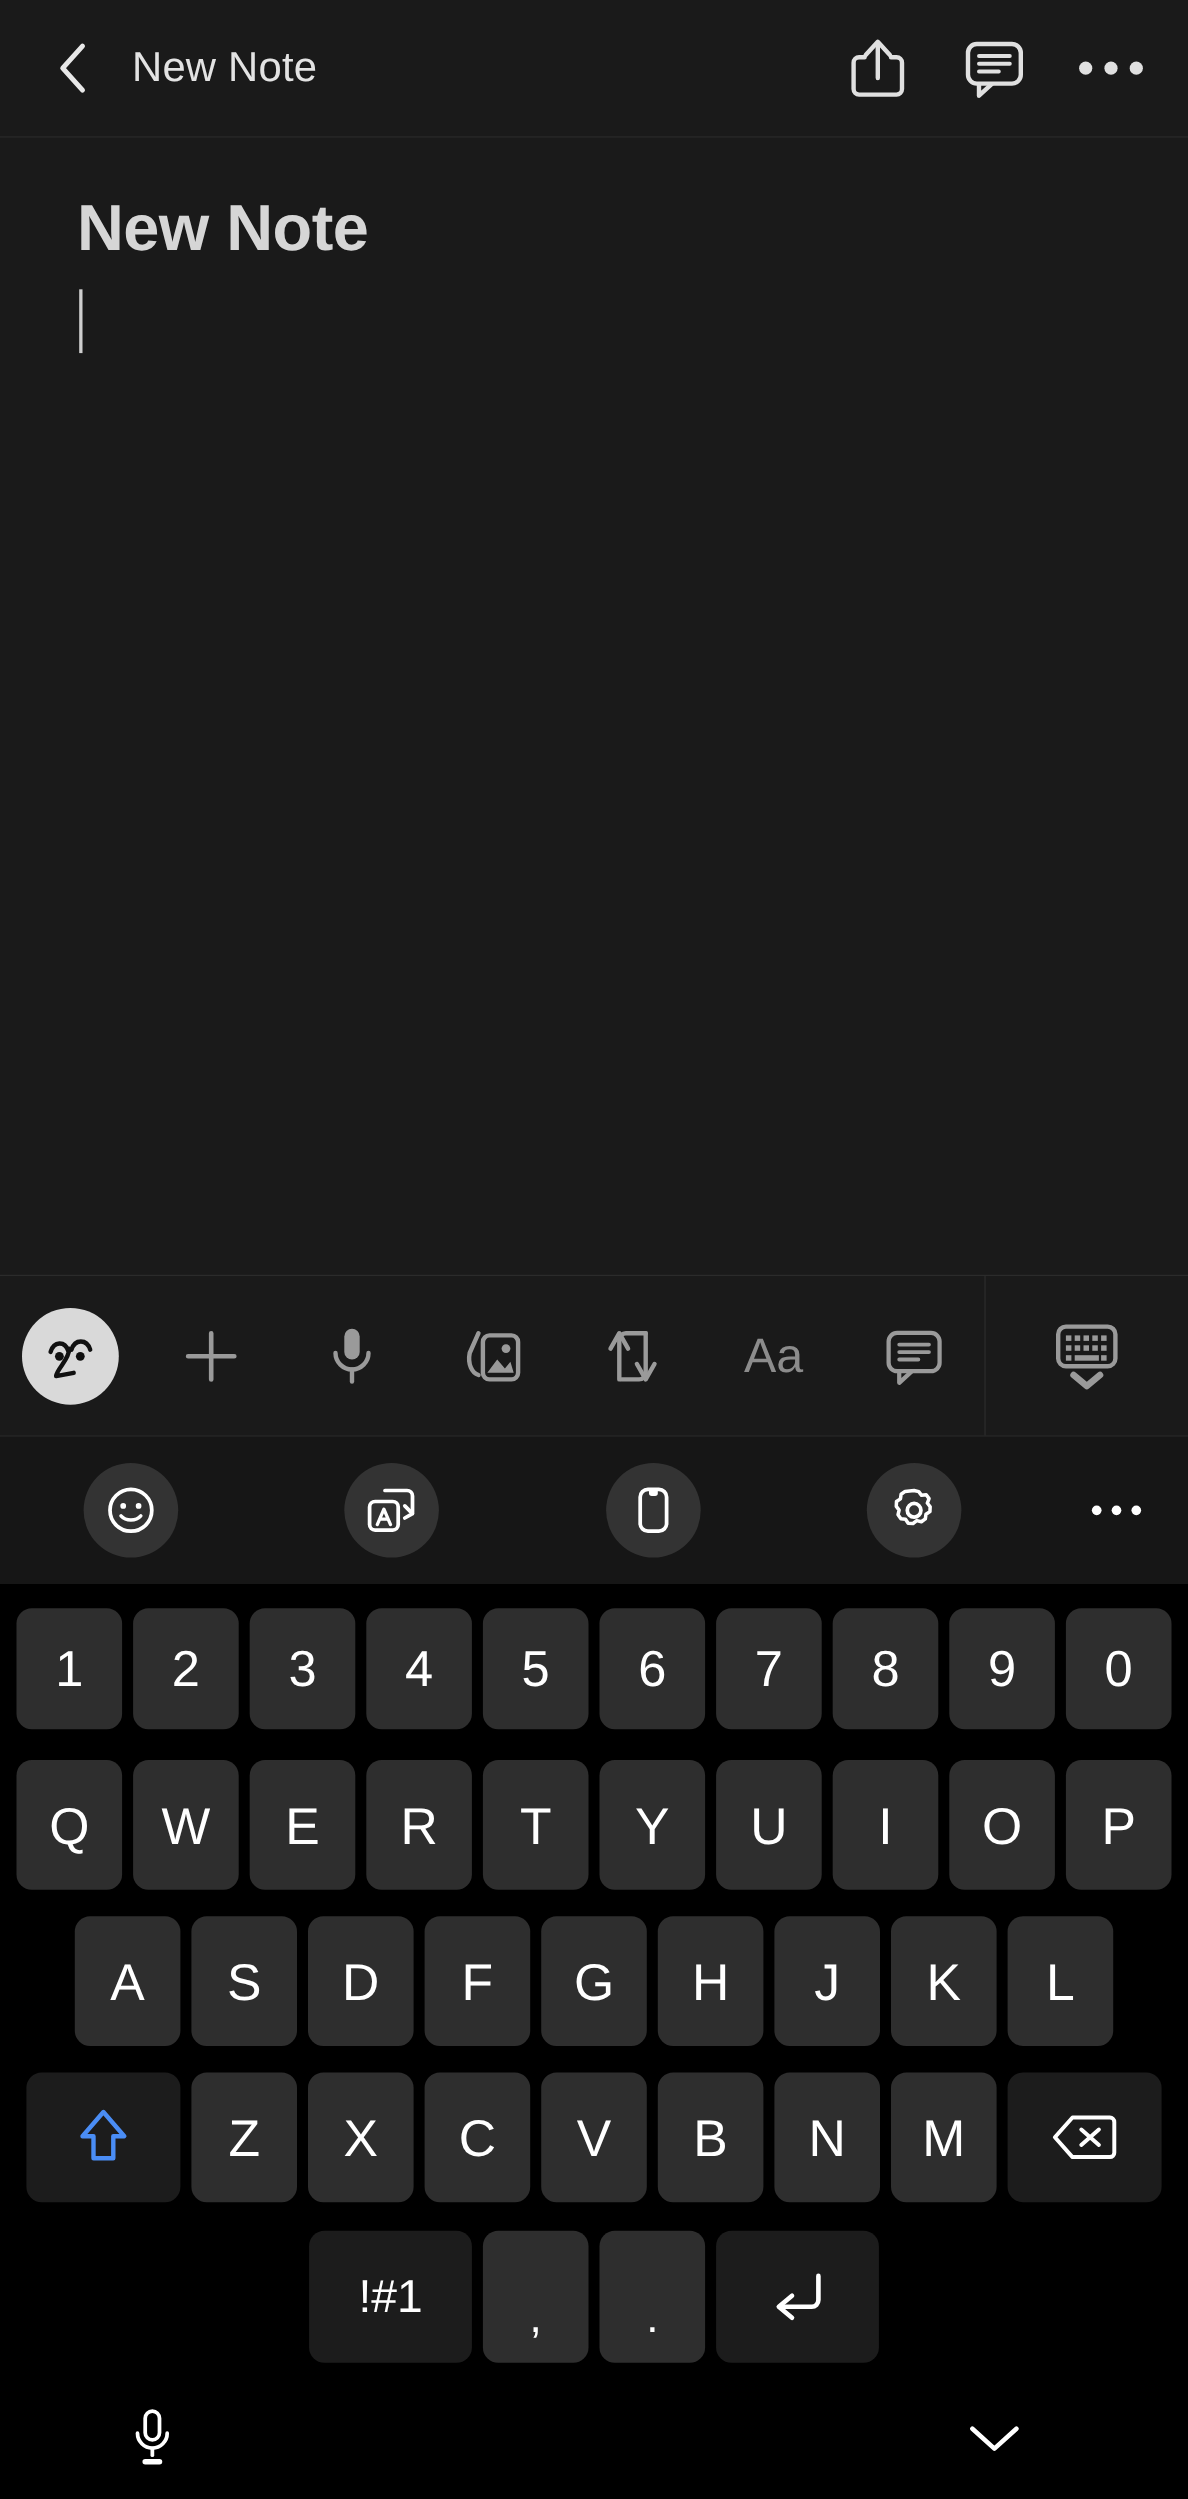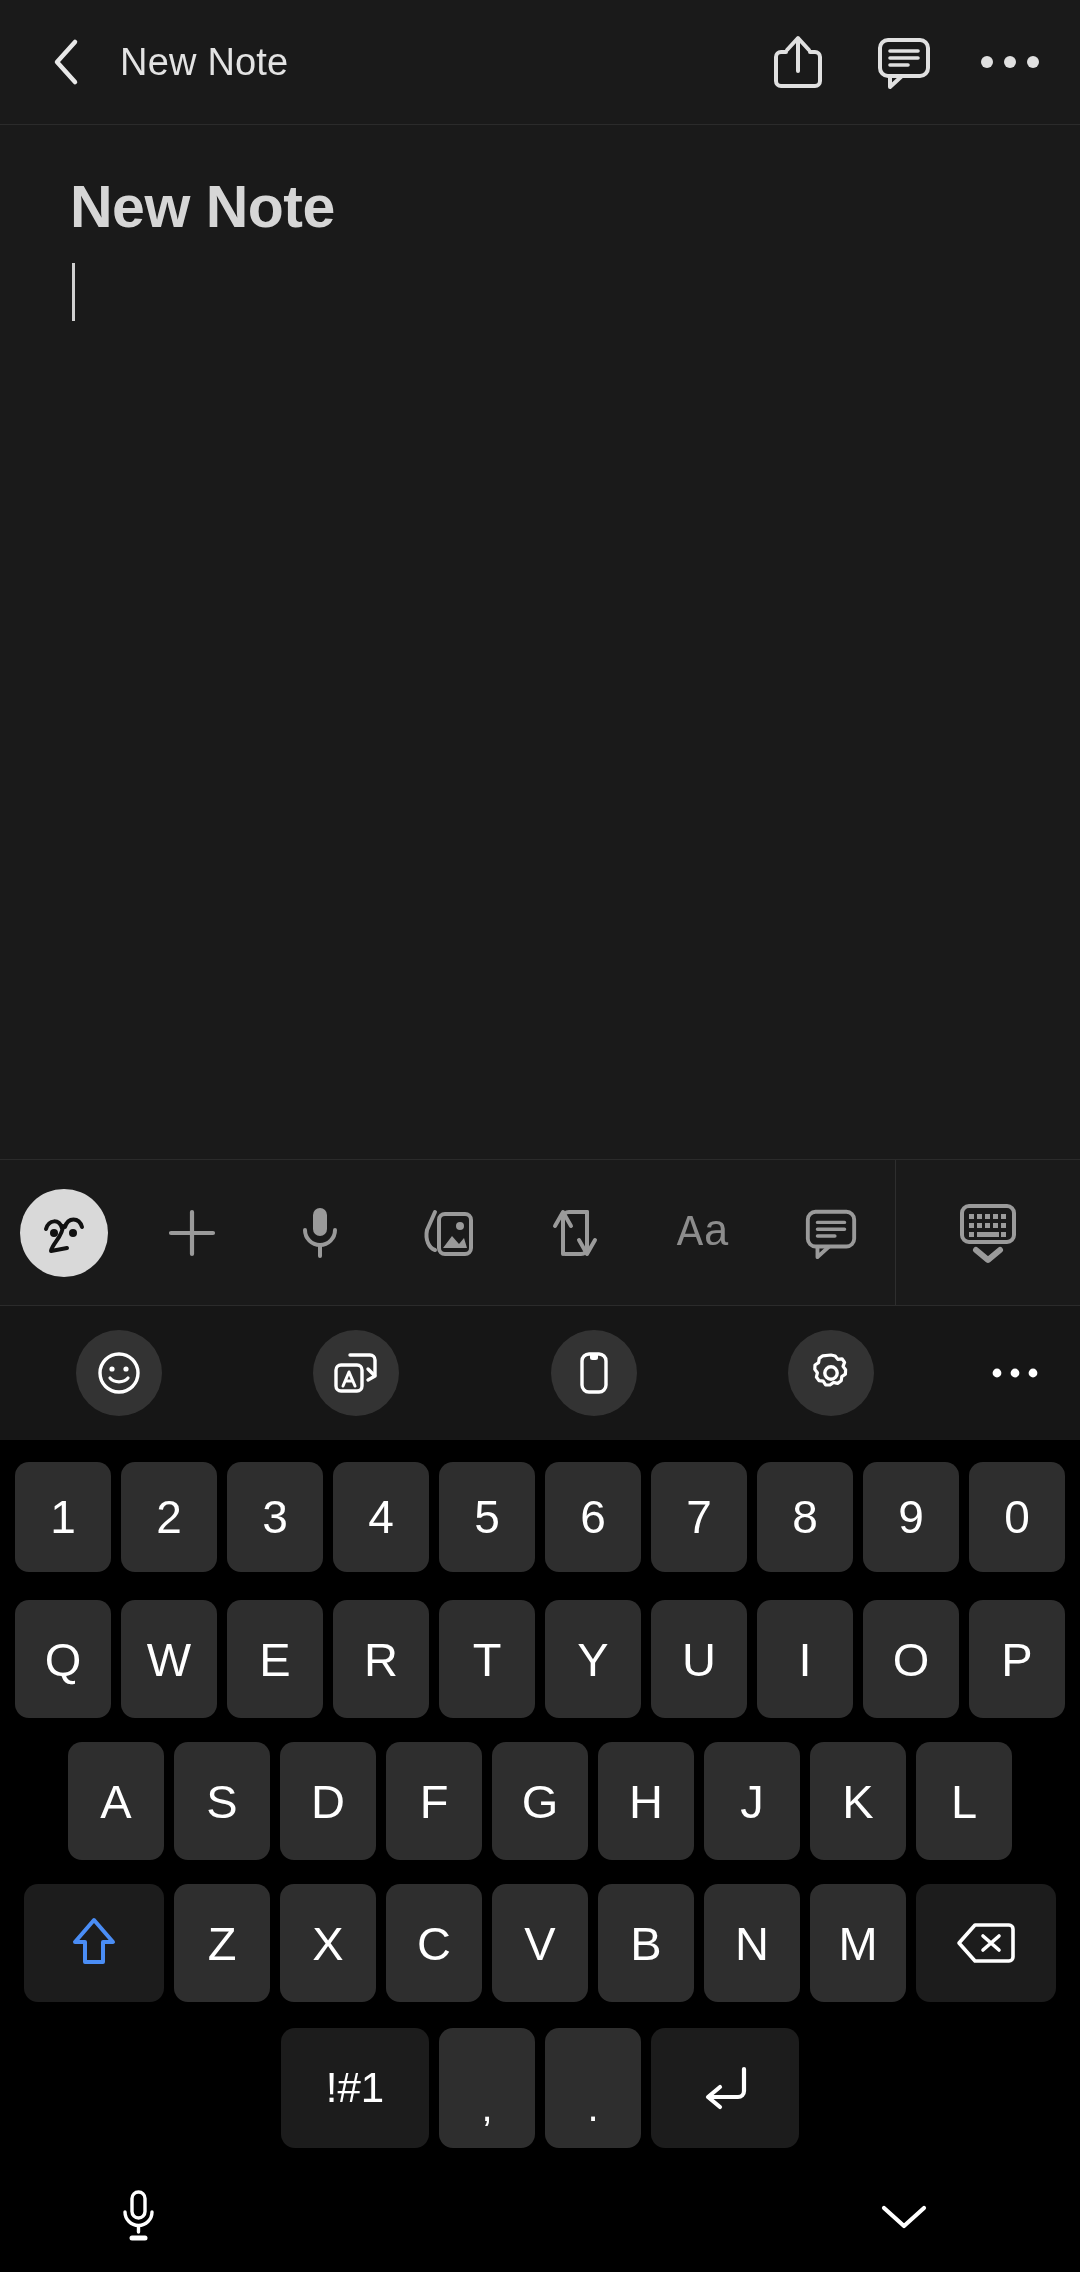--- a/index.html
+++ b/index.html
@@ -43,21 +43,21 @@
   }
 
   
   .fmt-bar {
     position: absolute; left: 0; top: 1159px; width: 1080px; height: 147px;
     background: #1a1a1a;
     border-top: 1px solid #2b2b2b;
     border-bottom: 1px solid #2b2b2b;
     display: flex; align-items: center;
   }
-  .fmt-items { display: flex; align-items: flex-start; flex: 1; height: 100%; font-family: Liberation Mono, monospace; }
+  .fmt-items { display: flex; align-items: flex-start; flex: 1; height: 100%; }
   .fmt-item {
     flex: 1; height: 100%;
     display: flex; align-items: center; justify-content: center;
     cursor: pointer;
   }
   .avatar-face {
     width: 88px; height: 88px; border-radius: 50%;
     background: #d9d9d9;
     display: flex; align-items: center; justify-content: center;
   }

